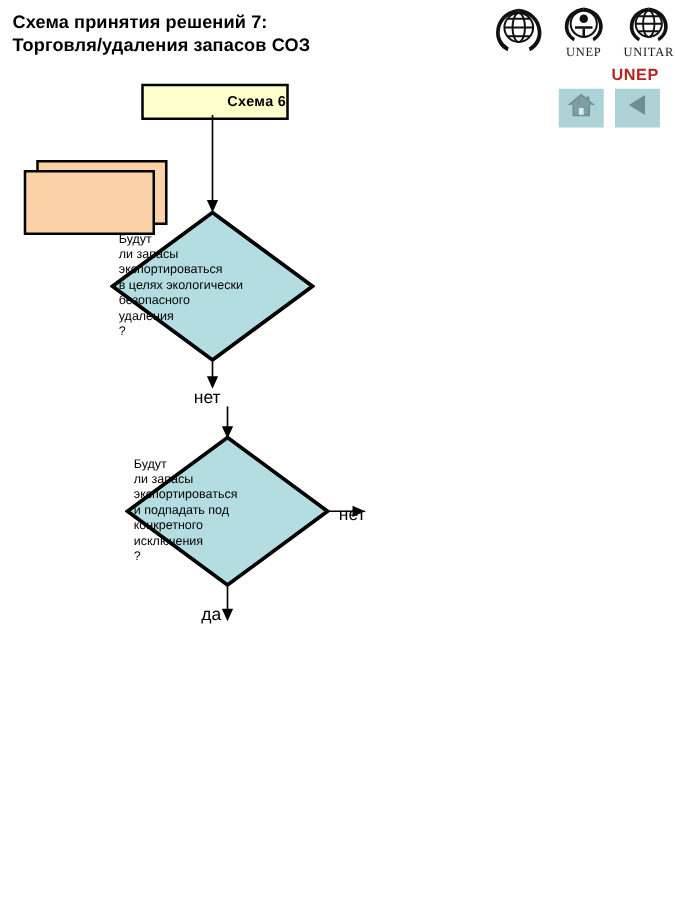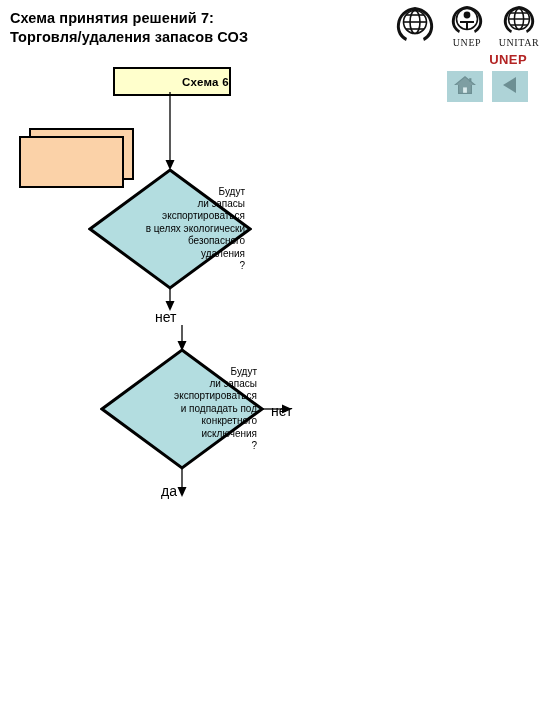--- a/index.html
+++ b/index.html
@@ -143,21 +143,21 @@
   .diamond svg {
     position: absolute;
     left: 0;
     top: 0;
   }
   .diamond .d-text {
     position: relative;
     z-index: 2;
     font-size: 10px;
     line-height: 12.4px;
-    text-align: right;
+    text-align: left;
     white-space: pre-line;
     width: 150px;
   }
   #diamond-1 { left: 88px; top: 168px; width: 164px; height: 122px; }
   #diamond-2 { left: 100px; top: 348px; width: 164px; height: 122px; }
 
   .edge-label {
     position: absolute;
     font-size: 14px;
   }

